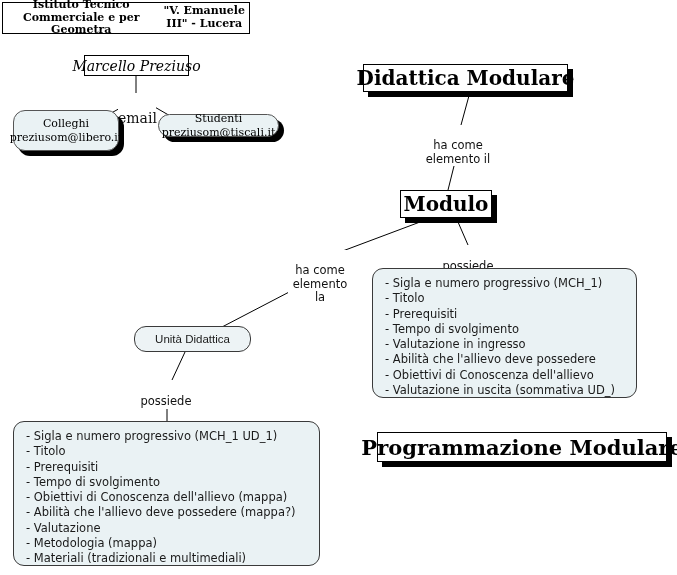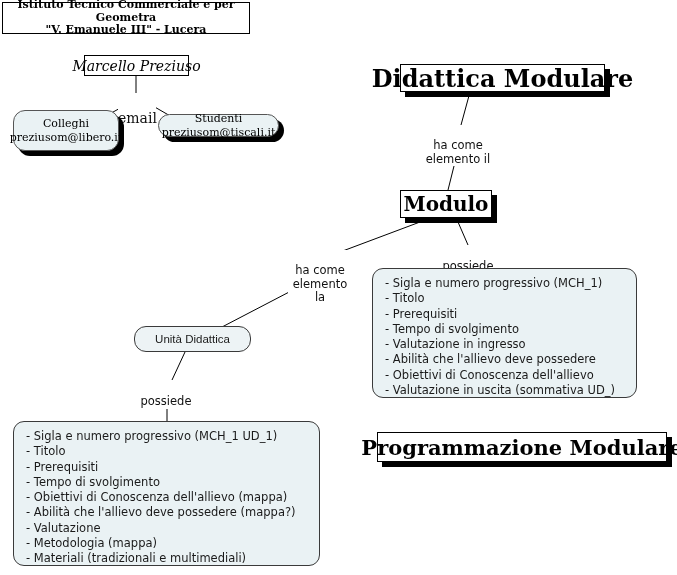--- a/index.html
+++ b/index.html
@@ -31,21 +31,21 @@
     position: absolute;
     box-sizing: border-box;
     background: #ffffff;
     border: 1px solid #000000;
     font-family: "DejaVu Serif", serif;
     font-weight: bold;
     color: #000000;
     text-align: center;
     line-height: 1.15;
     display: flex;
-    flex-direction: column;
+    flex-direction: row;
     align-items: center;
     justify-content: center;
   }
 
   
   .person-box {
     position: absolute;
     box-sizing: border-box;
     background: #ffffff;
     border: 1px solid #000000;
@@ -192,21 +192,21 @@
   <div class="round-shadow" style="left:13px; top:110px; width:106px; height:41px;">
     <span>Colleghi</span>
     <span>preziusom@libero.it</span>
   </div>
 
   <div class="round-shadow" style="left:158px; top:114px; width:121px; height:23px;">
     <span>Studenti</span>
     <span>preziusom@tiscali.it</span>
   </div>
 
-  <div class="shadow-box" style="left:363px; top:64px; width:205px; height:28px; font-size:24px;margin-left:37px;">
+  <div class="shadow-box" style="left:363px; top:64px; width:205px; height:28px; font-size:20px;">
     <span>Didattica Modulare</span>
   </div>
 
   <div class="link-label" style="left:422px; top:125px; width:72px;">
     <span>ha come
 elemento il</span>
   </div>
 
   <div class="shadow-box" style="left:400px; top:190px; width:92px; height:28px; font-size:20px;">
     <span>Modulo</span>

